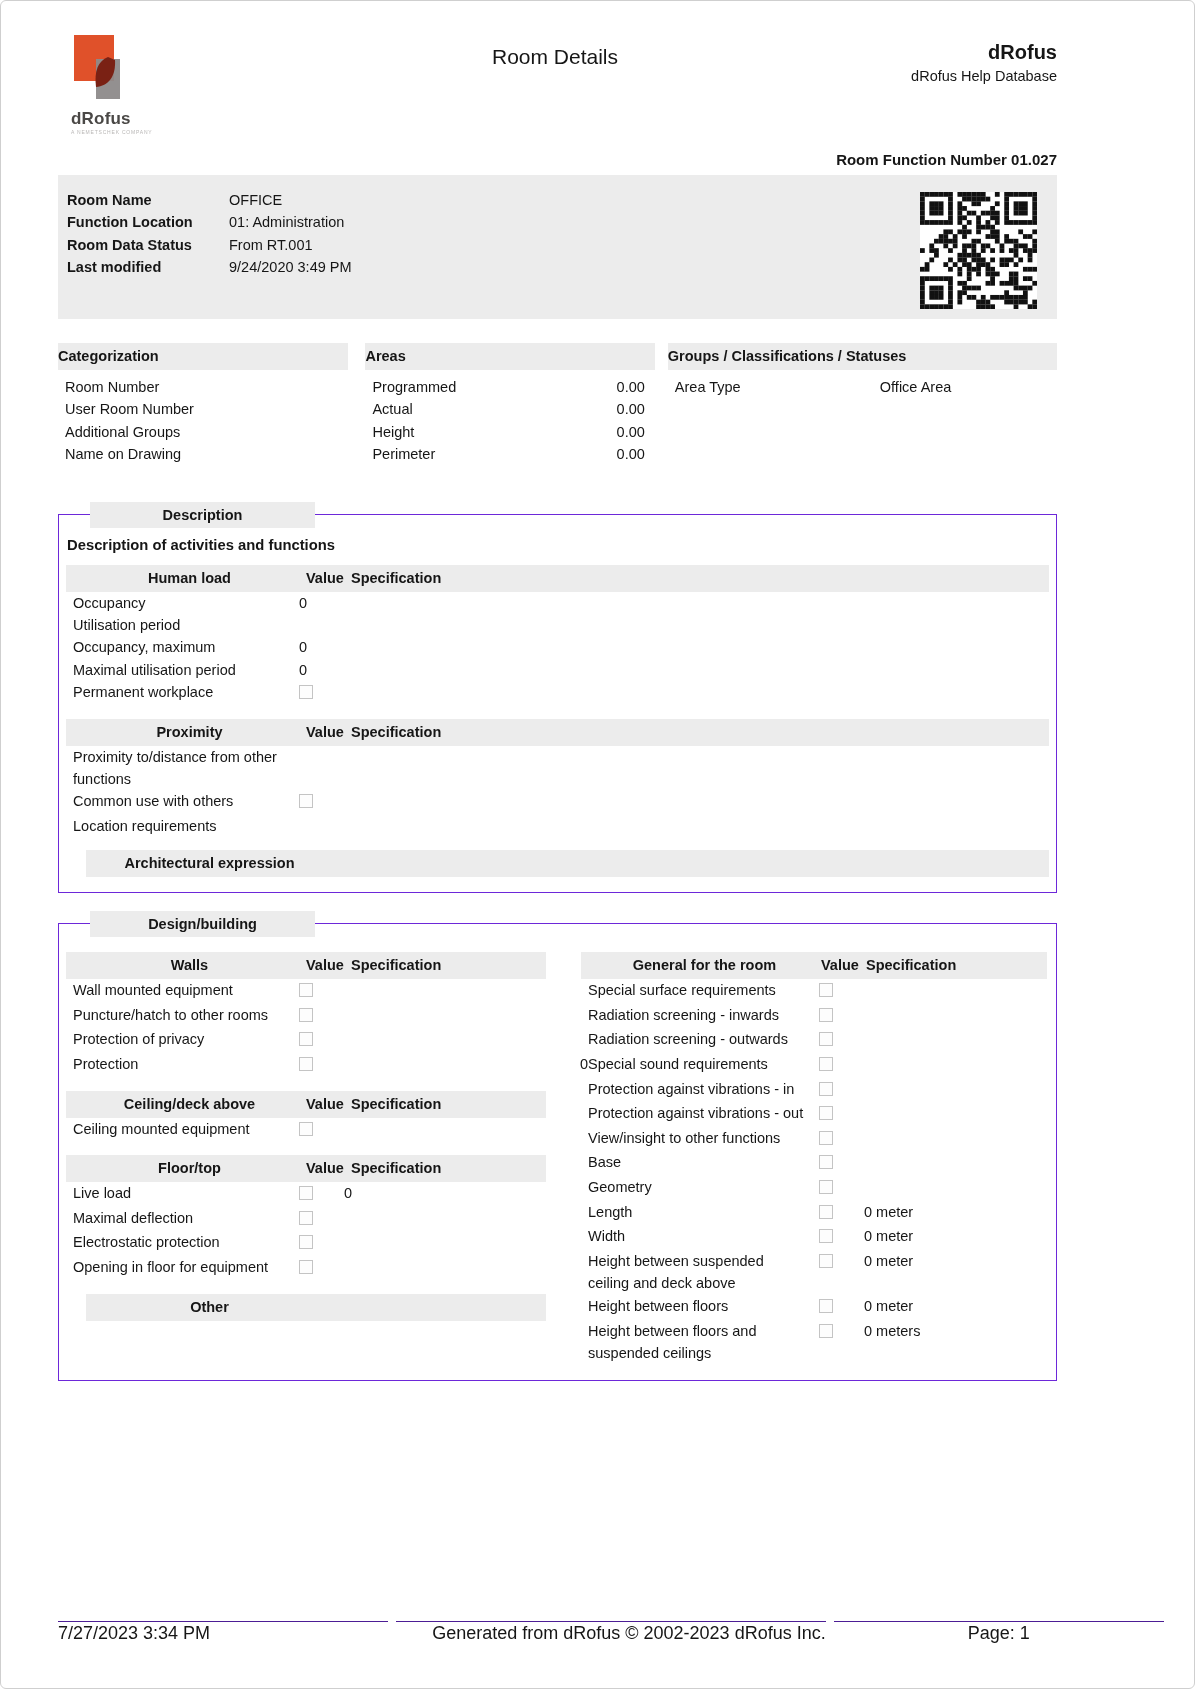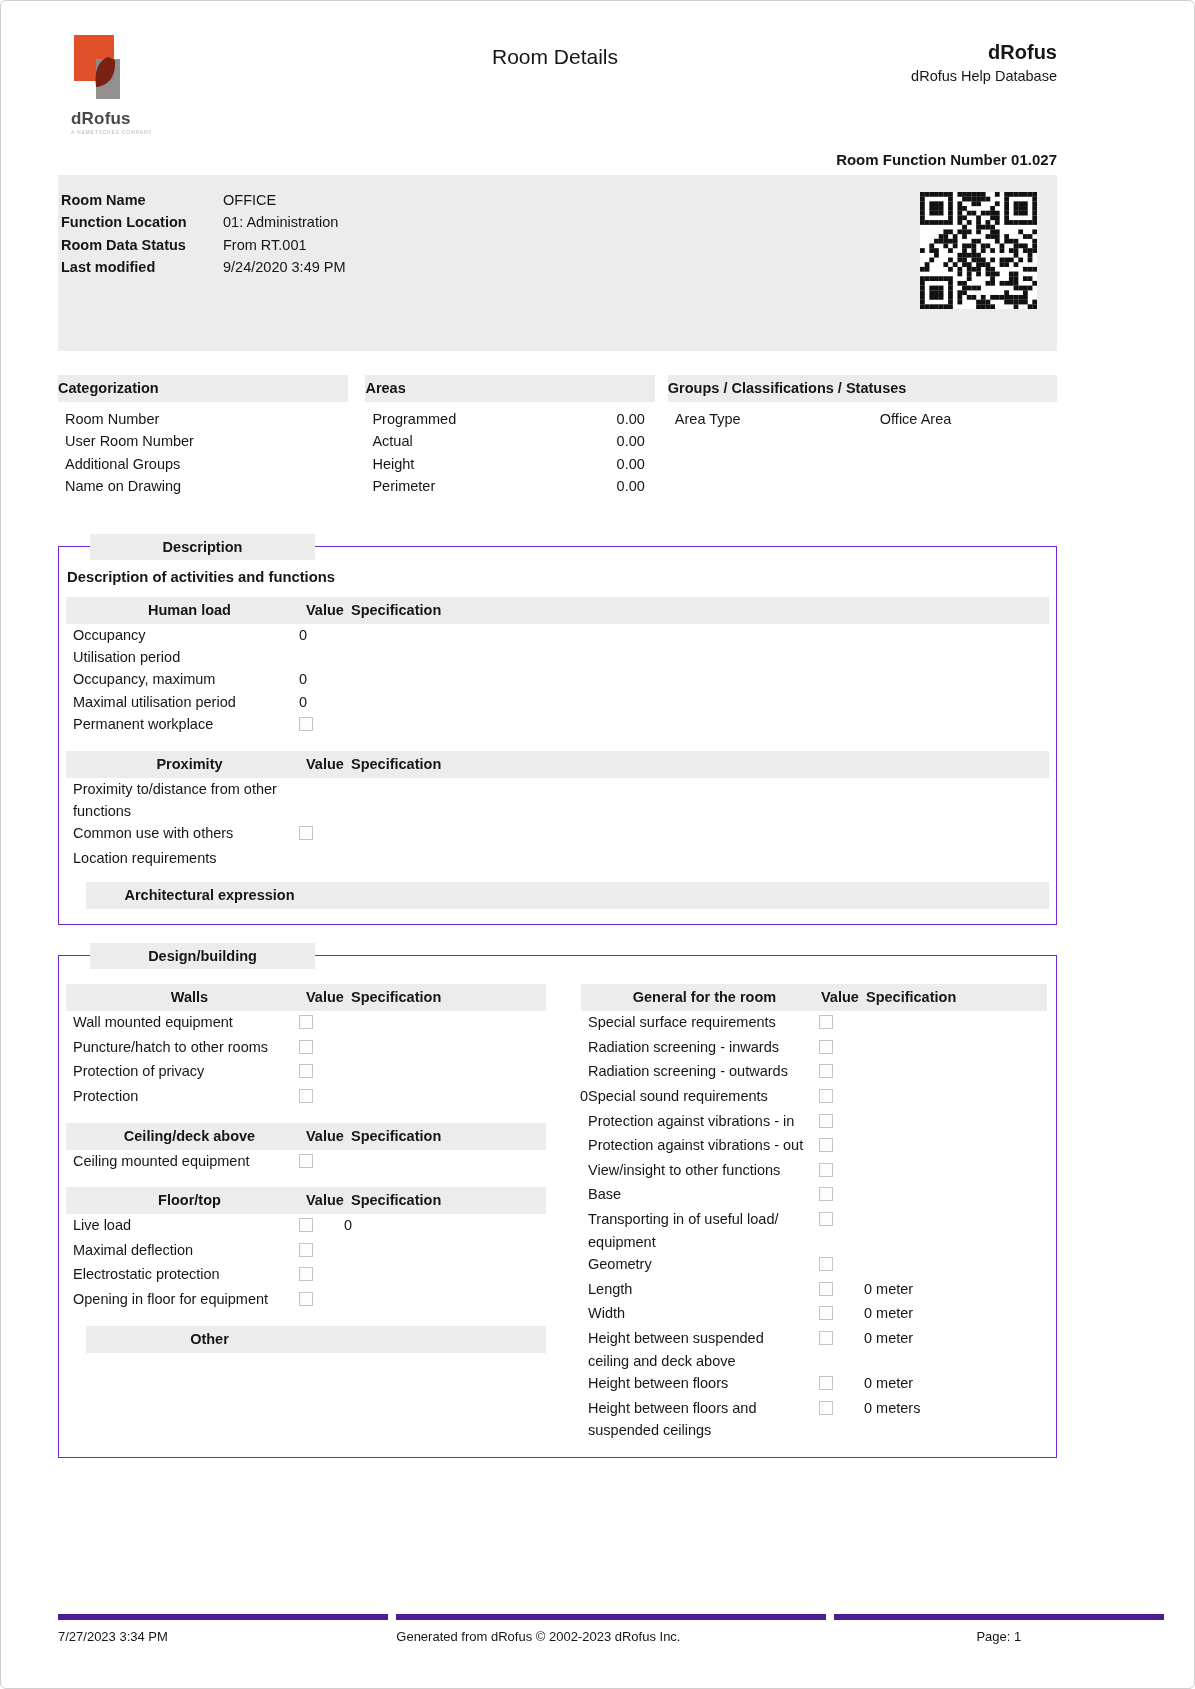--- a/index.html
+++ b/index.html
@@ -14,22 +14,22 @@
   .logo-block{width:210px;}
   .logo-txt{font-weight:bold;font-size:17px;color:#4a4846;margin:2px 0 0 13px;letter-spacing:.2px;}
   .logo-sub{font-size:5px;color:#b9b7b6;margin-left:13px;letter-spacing:.8px;}
   .doc-title{flex:1;text-align:center;font-size:21px;font-weight:normal;margin-top:12px;}
   .brand-block{width:215px;text-align:right;}
   .brand-name{font-size:20px;font-weight:bold;margin-top:8px;}
   .brand-sub{font-size:14.5px;margin-top:4px;}
   .rfn{font-size:15px;font-weight:bold;text-align:right;margin-top:16px;}
 
   
-  .info-box{position:relative;background:#ececec;margin-top:7px;height:176px;
-            padding:14px 0 0 3px;box-sizing:border-box;}
+  .info-box{position:relative;background:#ececec;margin-top:7px;height:144px;
+            padding:14px 0 0 9px;box-sizing:border-box;}
   .info-row{display:flex;line-height:22.3px;font-size:14.5px;}
   .info-row .lbl{width:162px;font-weight:bold;}
   .qr{position:absolute;top:17px;right:20px;background:#fff;}
 
   
   .three-cols{display:flex;margin-top:24px;font-size:14.5px;}
   .col-cat{width:291px;margin-right:17px;}
   .col-areas{width:290px;margin-right:13px;}
   .col-groups{width:390px;}
   .bar{background:#ececec;height:27px;line-height:27px;font-weight:bold;
@@ -68,23 +68,23 @@
 
   
   .two-col{display:flex;margin-top:6px;}
   .dcol-left{width:480px;margin-right:15px;}
   .dcol-right{width:486px;}
   .dcol-right .cell-label{flex:0 0 231px;}
 
   
   .footer{margin-top:auto;display:flex;column-gap:8px;
           margin-left:57px;margin-right:30px;padding-bottom:44px;}
-  .fcell{border-top:6px solid #4c1d95;padding-top:9px;font-size:13px;}
+  .fcell{border-top:1px solid #4c1d95;padding-top:1px;font-size:18px;}
   .f-left{flex:1;text-align:left;}
-  .f-center{flex:1.3;text-align:left;}
+  .f-center{flex:1.3;text-align:right;}
   .f-right{flex:1;text-align:center;}
 </style>
 </head>
 <body>
 
 <div class="page">
   <div class="content">
 
     <div class="hdr">
       <div class="logo-block">
@@ -663,26 +663,20 @@
                 <div class="cell-label">View/insight to other functions</div>
                 <div class="cell-value"><span class="checkbox"></span></div>
                 <div class="cell-spec"></div>
               </div>
               <div class="spec-row">
                 <div class="cell-label">Base</div>
                 <div class="cell-value"><span class="checkbox"></span></div>
                 <div class="cell-spec"></div>
               </div>
               <div class="spec-row">
-                <div class="cell-label">Transporting in of useful load/
-equipment</div>
-                <div class="cell-value"><span class="checkbox"></span></div>
-                <div class="cell-spec"></div>
-              </div>
-              <div class="spec-row">
                 <div class="cell-label">Geometry</div>
                 <div class="cell-value"><span class="checkbox"></span></div>
                 <div class="cell-spec"></div>
               </div>
               <div class="spec-row">
                 <div class="cell-label">Length</div>
                 <div class="cell-value"><span class="checkbox"></span></div>
                 <div class="cell-spec">0 meter</div>
               </div>
               <div class="spec-row">

